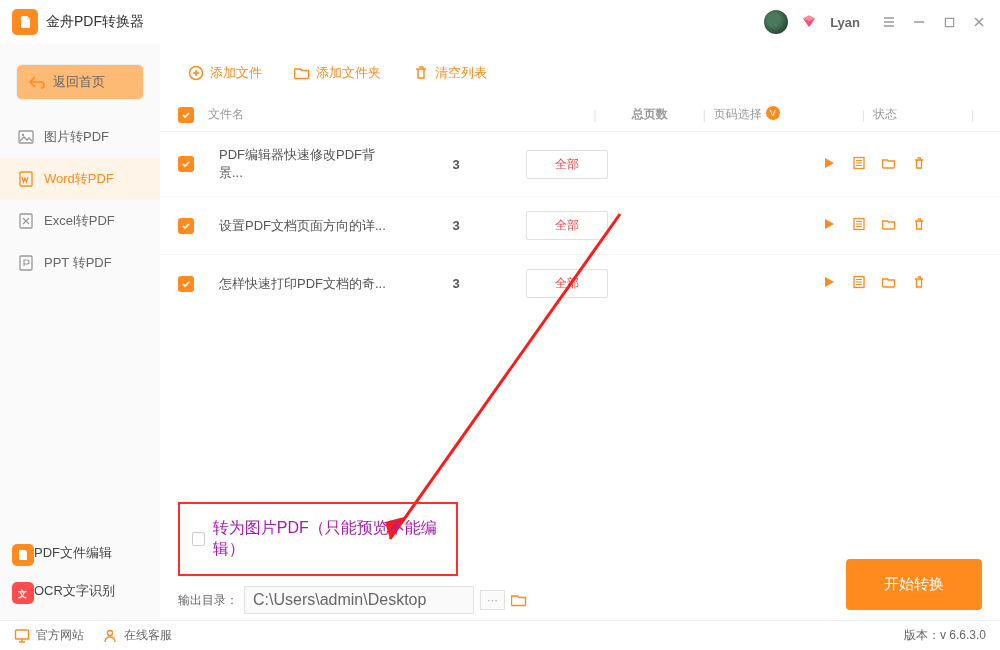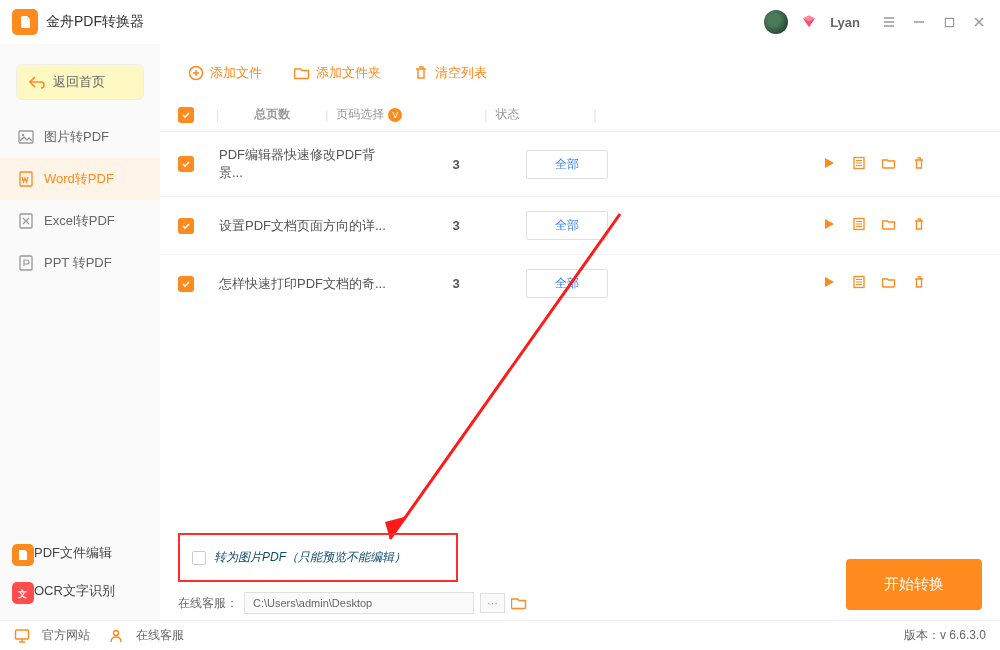--- a/index.html
+++ b/index.html
@@ -12,72 +12,72 @@
 .app-title { font-size: 14px; color: #333; font-weight: 500; }
 .titlebar-right { margin-left: auto; display: flex; align-items: center; gap: 12px; font-weight: bold; }
 .avatar { width: 24px; height: 24px; border-radius: 50%; background: radial-gradient(circle at 40% 40%, #4a7a5a 30%, #2a4a3a 70%); }
 .diamond { width: 18px; height: 18px; }
 .username { font-size: 13px; color: #666; margin-right: 8px; }
 .win-btn { width: 18px; height: 18px; display: flex; align-items: center; justify-content: center; color: #999; cursor: pointer; }
 
 
 .main { display: flex; height: 576px; }
 .sidebar { width: 160px; background: #fafafa; padding-top: 12px; display: flex; flex-direction: column; }
-.back-btn { margin: 8px 16px 16px; padding: 8px 12px; border: 1px solid #eee; border-radius: 6px; display: flex; align-items: center; gap: 8px; font-size: 13px; color: #666; cursor: pointer; background: #fef9c3; }
+.back-btn { margin: 8px 16px 16px; padding: 8px 12px; border: 1px solid #eee; border-radius: 6px; display: flex; align-items: center; gap: 8px; font-size: 13px; color: #666; cursor: pointer; background: #fdba74; }
 .side-item { padding: 12px 18px; display: flex; align-items: center; gap: 10px; font-size: 13px; color: #666; cursor: pointer; }
 .side-item.active { background: #fff4e8; color: #ff8a1e; }
 .side-item .icn { width: 16px; height: 16px; flex-shrink: 0; }
 .side-spacer { flex: 1; }
 .side-bottom { padding: 8px 12px; display: flex; align-items: flex-start; font-size: 13px; color: #444; cursor: pointer; }
 .side-bottom .badge { width: 22px; height: 22px; border-radius: 5px; display: flex; align-items: center; justify-content: center; }
 .badge.orange { background: #ff8a1e; }
 .badge.red { background: #ff4d4d; }
 
 
 .content { flex: 1; display: flex; flex-direction: column; position: relative; }
 .toolbar { padding: 14px 18px 10px; display: flex; gap: 12px; }
 .tool-btn { display: flex; align-items: center; gap: 6px; padding: 6px 10px; font-size: 13px; color: #ff8a1e; cursor: pointer; border-radius: 4px; }
 
 
 .thead { display: flex; align-items: center; padding: 8px 18px; color: #999; font-size: 12px; border-bottom: 1px solid #f0f0f0; }
 .col-cb { width: 30px; }
 .col-name { flex: 1; }
 .col-pages { width: 90px; text-align: center; font-weight: bold; }
-.col-sel { width: 140px; display: flex; align-items: center; gap: 4px; }
+.col-sel { width: 140px; display: flex; align-items: flex-start; gap: 4px; }
 .col-status { width: 90px; }
 .col-ops { width: 160px; }
 .sep { color: #e0e0e0; margin: 0 8px; }
 .vbadge { width: 14px; height: 14px; background: #ff8a1e; border-radius: 50%; color: #fff; font-size: 9px; display: inline-flex; align-items: center; justify-content: center; }
 
 
 .trow { display: flex; align-items: center; padding: 14px 18px; font-size: 13px; color: #555; gap: 11px; }
 .trow + .trow { border-top: 1px solid #f5f5f5; }
 .cb { width: 16px; height: 16px; border-radius: 3px; background: #ff8a1e; display: flex; align-items: center; justify-content: center; }
 .cb svg { width: 10px; height: 10px; }
-.sel-btn { border: 1px solid #e0e0e0; padding: 5px 28px; font-size: 12px; color: #3b82f6; border-radius: 2px; cursor: pointer; background: #fff; }
+.sel-btn { border: 1px solid #e0e0e0; padding: 5px 28px; font-size: 12px; color: #ef4444; border-radius: 2px; cursor: pointer; background: #fff; }
 .ops { display: flex; gap: 16px; color: #ff8a1e; }
 .ops span { cursor: pointer; }
 
 
 .red-arrow { position: absolute; left: 210px; top: 160px; width: 260px; height: 350px; pointer-events: none; }
 
 
 .bottom-panel { margin-top: auto; padding: 0 18px 6px; position: relative; }
 .opt-row { border: 2px solid #ff2d2d; padding: 14px 12px 14px 12px; display: flex; align-items: center; gap: 8px; width: 280px; margin-bottom: 10px; }
 .opt-cb { width: 14px; height: 14px; border: 1px solid #ccc; border-radius: 2px; }
-.opt-text { font-size: 12px; color: #0c4a6e; font-style: italic; }
+.opt-text { font-size: 16px; color: #a21caf; }
 .out-row { display: flex; align-items: center; gap: 6px; font-size: 12px; color: #666; }
-.out-input { flex: 0 0 230px; border: 1px solid #e0e0e0; padding: 4px 8px; font-size: 11px; color: #666; background: #fafafa; }
+.out-input { flex: 0 0 230px; border: 1px solid #e0e0e0; padding: 4px 8px; font-size: 16px; color: #666; background: #fafafa; }
 .out-btn { border: 1px solid #e0e0e0; padding: 3px 6px; cursor: pointer; color: #999; background: #fafafa; font-size: 11px; }
 .folder-ic { color: #ff8a1e; cursor: pointer; }
 .start-btn { position: absolute; right: 18px; bottom: 10px; background: #ff8a1e; color: #fff; padding: 16px 38px; font-size: 15px; border-radius: 4px; cursor: pointer; }
 
 
 .statusbar { height: 30px; border-top: 1px solid #eee; display: flex; align-items: center; padding: 0 14px; font-size: 12px; color: #666; gap: 18px; }
-.stat-item { display: flex; align-items: center; gap: 12px; cursor: pointer; }
+.stat-item { display: flex; align-items: center; gap: 6px; cursor: pointer; }
 .stat-item .sic { color: #ff8a1e; }
 .version { margin-left: auto; }
 </style>
 </head>
 <body>
 
 <div class="titlebar">
   <div class="app-logo">
     <svg viewBox="0 0 24 24" fill="#fff">
         <path d="M7 3h8l4 4v14H7z M9 5v14h8V8l-3-3z" fill="#fff"></path>
@@ -196,20 +196,21 @@
     </div>
 
     <div class="thead">
       <div class="col-cb">
           <div class="cb">
             <svg viewBox="0 0 10 10">
               <path d="M2 5l2 2 4-4" stroke="#fff" stroke-width="1.6" fill="none"></path>
             </svg>
           </div>
         </div>
+      <div class="col-name">文件名</div>
       <span class="sep">|</span>
       <div class="col-pages">总页数</div>
       <span class="sep">|</span>
       <div class="col-sel">
           <span>页码选择</span>
           <span class="vbadge">V</span>
         </div>
       <span class="sep">|</span>
       <div class="col-status">状态</div>
       <span class="sep">|</span>
@@ -312,21 +313,21 @@
       <line x1="250" y1="10" x2="20" y2="335" stroke="#ff1a1a" stroke-width="3"></line>
       <polygon points="20,335 38,312 15,318" fill="#ff1a1a"></polygon>
     </svg>
 
     <div class="bottom-panel">
       <div class="opt-row">
         <div class="opt-cb"></div>
         <span class="opt-text">转为图片PDF（只能预览不能编辑）</span>
       </div>
       <div class="out-row">
-        <span>在线客服：</span>
+        <span>输出目录：</span>
         <div class="out-input">C:\Users\admin\Desktop</div>
         <div class="out-btn">···</div>
         <svg class="folder-ic" width="16" height="16" viewBox="0 0 16 16">
             <path d="M1.5 4h5l1.5 1.5h6.5v7a1 1 0 0 1-1 1h-12a1 1 0 0 1-1-1V4z" fill="none" stroke="#ff8a1e" stroke-width="1.4"></path>
           </svg>
       </div>
       <div class="start-btn">开始转换</div>
     </div>
   </div>
 </div>

